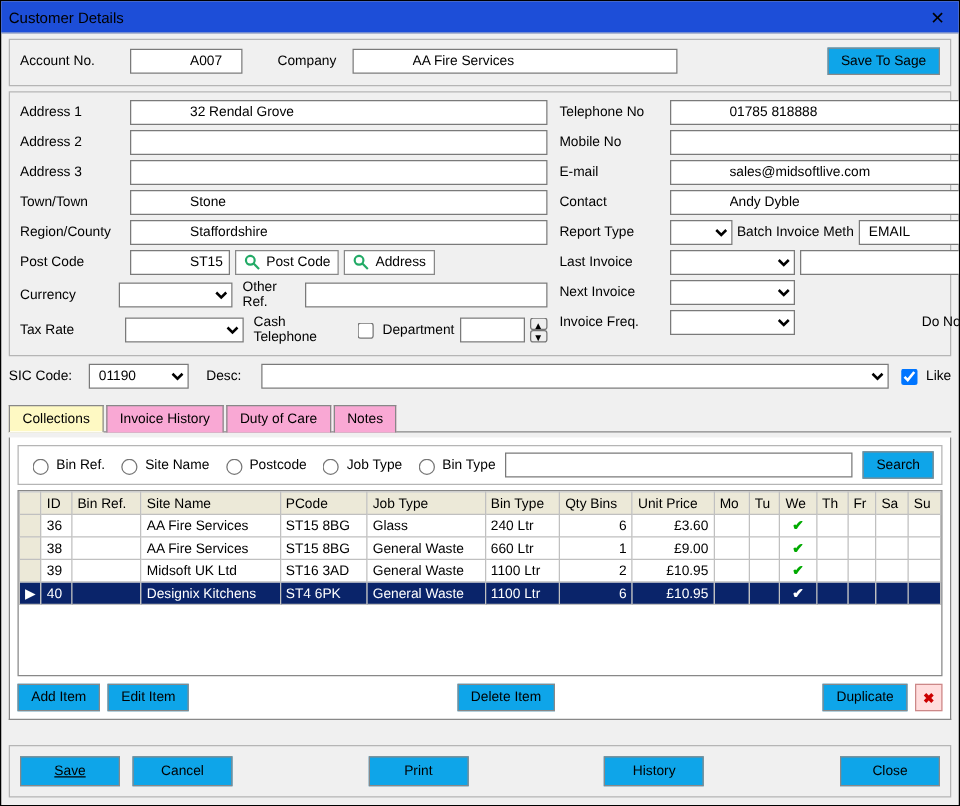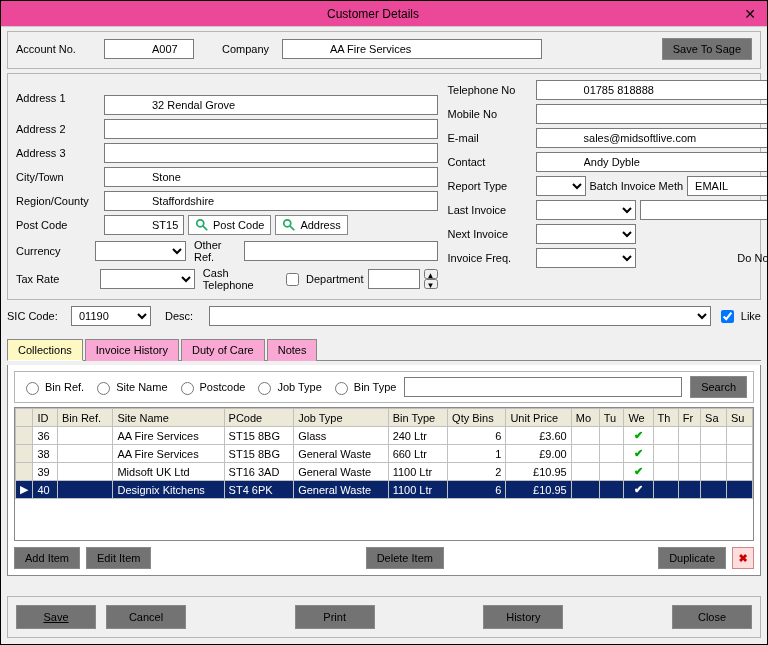--- a/index.html
+++ b/index.html
@@ -1,26 +1,26 @@
 <!DOCTYPE html>
 <html><head>
 <meta charset="utf-8">
 <style>
 * { box-sizing: border-box; font-family: Tahoma, Arial, sans-serif; font-size: 11px; }
 body { margin: 0; background: #fff; }
 .window { width: 768px; height: 645px; border: 1px solid #000; background: #f0f0f0; display: flex; flex-direction: column; }
-.titlebar { height: 26px; background: #ec4899; display: flex; align-items: center; padding: 0 6px; border-bottom: 1px solid #ccc; text-align: center; }
+.titlebar { height: 26px; background: #1d4ed8; display: flex; align-items: center; padding: 0 6px; border-bottom: 1px solid #ccc; }
 .titlebar .title { flex: 1; font-size: 12px; }
 .titlebar .close { width: 22px; height: 18px; display:flex; align-items:center; justify-content:center; cursor:pointer; font-size:14px; }
 .content { flex:1; padding:4px 6px; overflow:hidden; display:flex; flex-direction:column; gap:4px; }
 .row { display:flex; align-items:center; gap:4px; }
 .label { width:84px; }
 input[type=text], .textbox, select { height:20px; border:1px solid #7a7a7a; background:#fff; padding:0 3px; }
 input[type=text] { font-size:11px;padding-left:47px; }
-.btn { height:22px; border:1px solid #888; background:#737373; padding:0 10px; cursor:pointer; display:inline-flex; align-items:center; justify-content:center; }
+.btn { height:22px; border:1px solid #888; background:#0ea5e9; padding:0 10px; cursor:pointer; display:inline-flex; align-items:center; justify-content:center; }
 .fieldset { border:1px solid #b5b5b5; padding:6px 8px 8px 8px; }
 .two-col { display:flex; gap:10px; }
 .col { flex:1; display:flex; flex-direction:column; gap:4px; }
 .small-btn { height:20px; padding:0 6px; border:1px solid #888; background:#fff; display:inline-flex; align-items:center; gap:4px; cursor:pointer; }
 .mag { width:14px; height:14px; }
 .tabs { display:flex; border-bottom:1px solid #888; margin-top:6px; }
 .tab { padding:4px 10px; border:1px solid #888; border-bottom:none; background:#f9a8d4; margin-right:2px; cursor:pointer; position:relative; top:1px; }
 .tab.active { background:#fef9c3; border-bottom:1px solid #fff; }
 .tabpane { border:1px solid #888; border-top:none; padding:6px; background:#fff; flex:1; display:flex; flex-direction:column; }
 .searchrow { display:flex; align-items:center; gap:8px; border:1px solid #b5b5b5; padding:4px 6px; margin-bottom:4px; }
@@ -63,32 +63,32 @@
         <div class="spacer"></div>
         <button class="btn">Save To Sage</button>
       </div>
     </div>
 
     <div class="fieldset">
       <div class="two-col">
         <div class="col">
           <div class="row">
               <span class="label">Address 1</span>
-              <input type="text" style="flex: 1 1 0%; margin-top: 15px;" value="32 Rendal Grove">
+              <input type="text" style="flex: 1 1 0%;" value="32 Rendal Grove">
             </div>
           <div class="row">
               <span class="label">Address 2</span>
               <input type="text" style="flex: 1 1 0%;" value="">
             </div>
           <div class="row">
               <span class="label">Address 3</span>
               <input type="text" style="flex: 1 1 0%;" value="">
             </div>
           <div class="row">
-              <span class="label">City/Town</span>
+              <span class="label">Town/Town</span>
               <input type="text" style="flex: 1 1 0%;" value="Stone">
             </div>
           <div class="row">
               <span class="label">Region/County</span>
               <input type="text" style="flex: 1 1 0%;" value="Staffordshire">
             </div>
           <div class="row">
             <span class="label">Post Code</span>
             <input type="text" style="width: 80px;" value="ST15 8BG">
             <button class="small-btn">

